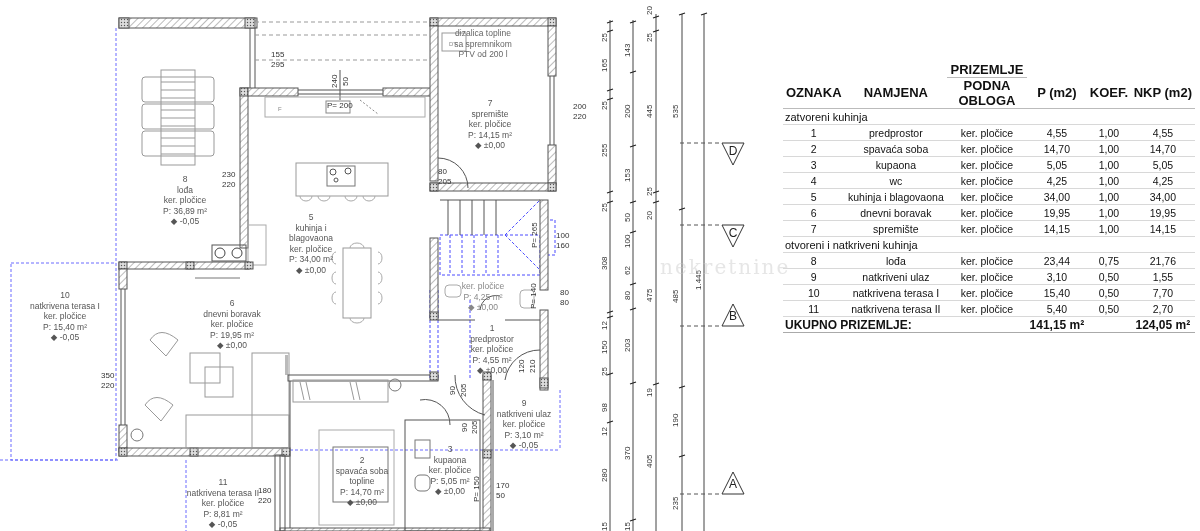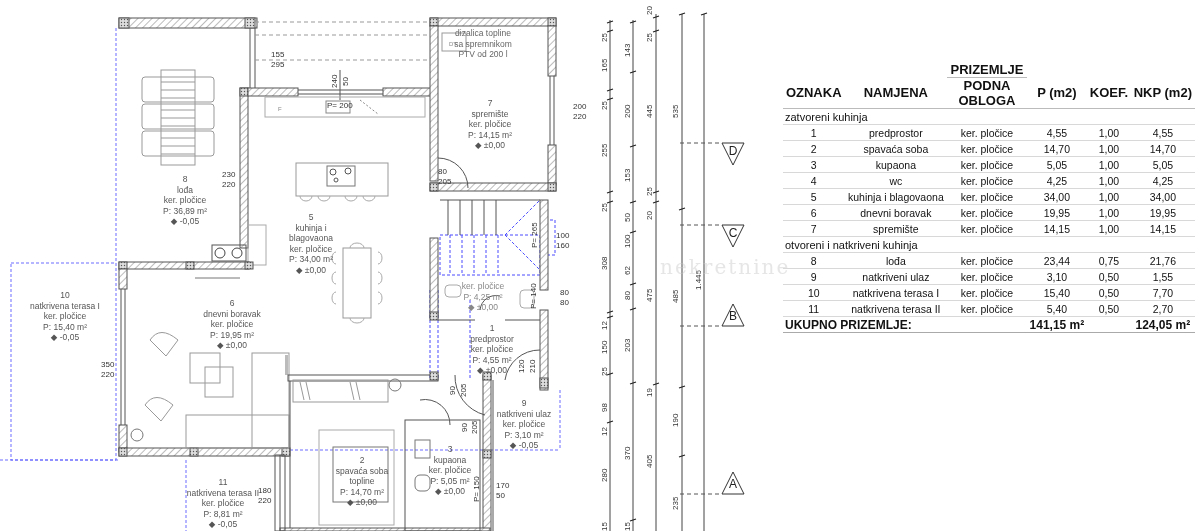--- a/index.html
+++ b/index.html
@@ -375,21 +375,21 @@
       <div>205</div>
     </div>
   <div class="dim" style="left:556px;top:231px;">
       <div>100</div>
       <div>160</div>
     </div>
   <div class="dim" style="left:560px;top:288px;">
       <div>80</div>
       <div>80</div>
     </div>
-  <div class="dim" style="left:101px;top:360px;">
+  <div class="dim" style="left:101px;top:371px;">
       <div>350</div>
       <div>220</div>
     </div>
   <div class="dimv" style="left:517px;top:373px;"><span>120</span></div>
   <div class="dimv" style="left:528px;top:373px;"><span>210</span></div>
   <div class="dimv" style="left:448px;top:395px;"><span>90</span></div>
   <div class="dimv" style="left:459px;top:397px;"><span>205</span></div>
   <div class="dimv" style="left:460px;top:432px;"><span>90</span></div>
   <div class="dimv" style="left:470px;top:434px;"><span>205</span></div>
   <div class="dim" style="left:496px;top:481px;">

